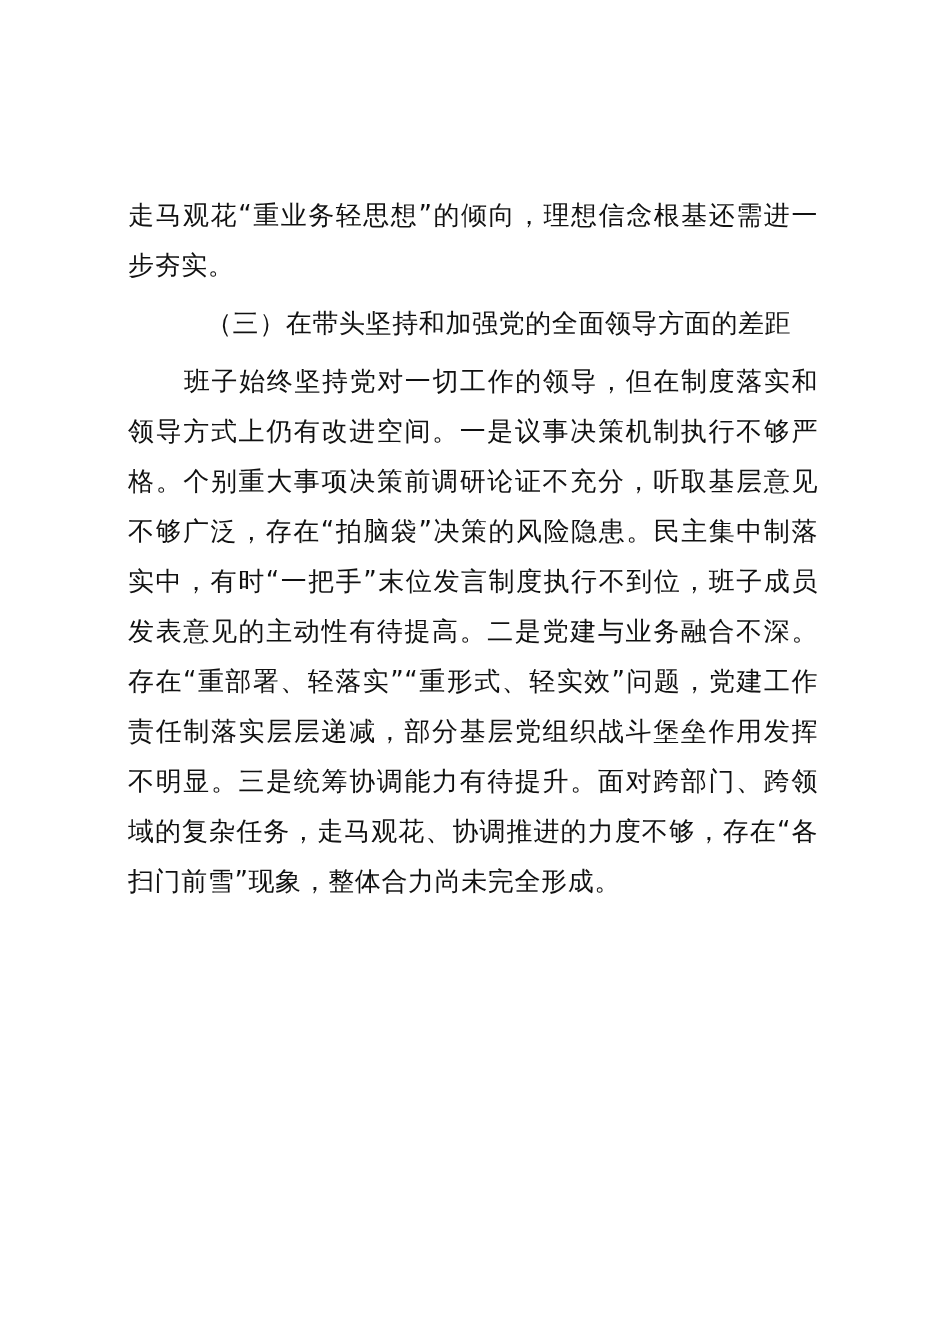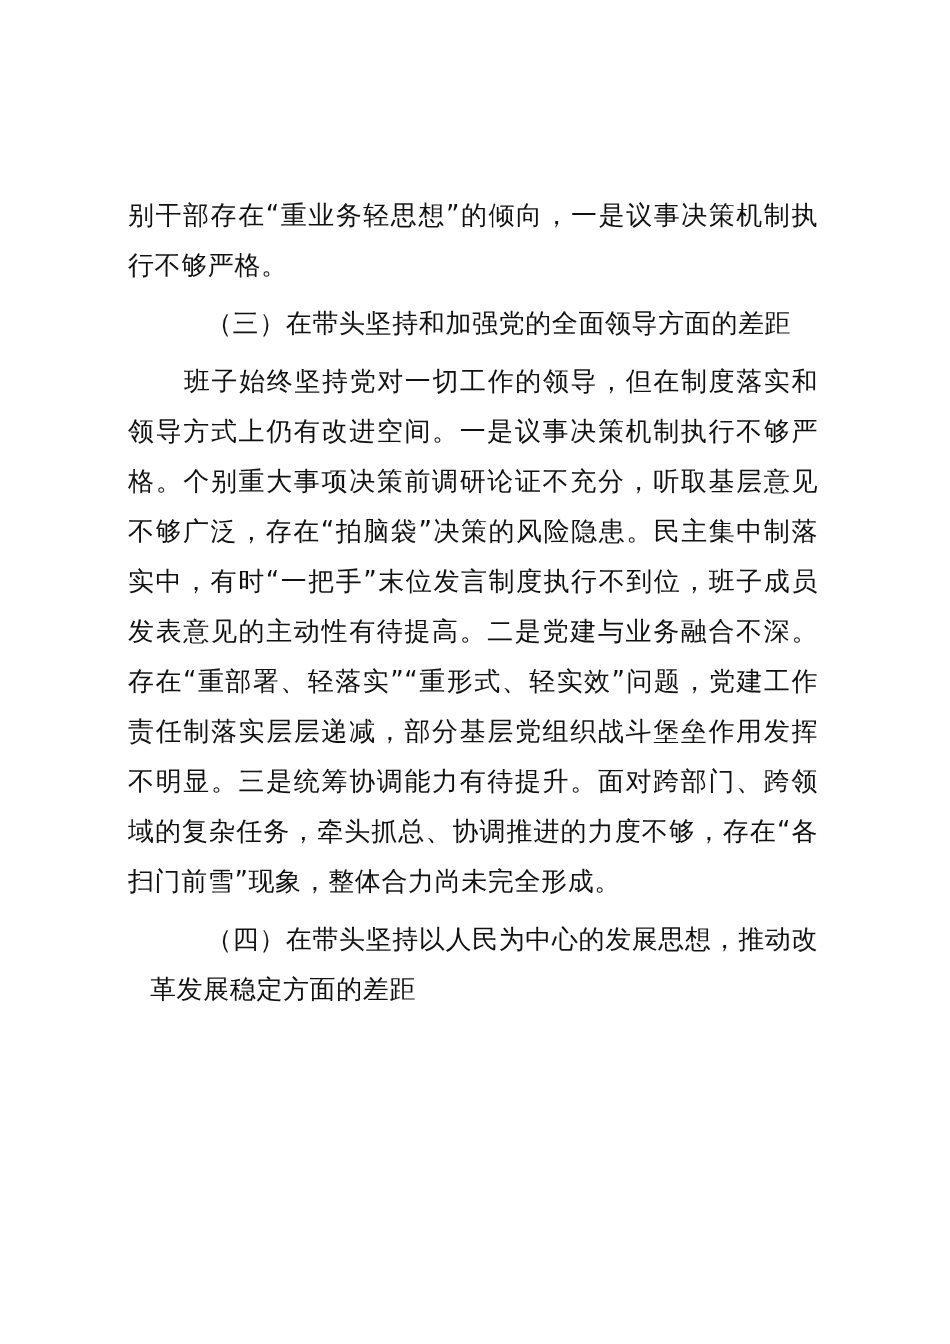--- a/index.html
+++ b/index.html
@@ -16,17 +16,16 @@
     letter-spacing: 0.6px;
   }
   .para { margin: 0 0 8px 0; text-align: justify; text-justify: inter-character; }
   .indent { text-indent: 56px; }
   .heading { text-indent: 56px; margin-left: 22px; }
 </style>
 </head>
 <body>
 
 <div class="page">
-  <p class="para">别干部存在“重业务轻思想”的倾向，一是议事决策机制执行不够严格。</p>
+  <p class="para">走马观花“重业务轻思想”的倾向，理想信念根基还需进一步夯实。</p>
   <p class="para heading">（三）在带头坚持和加强党的全面领导方面的差距</p>
-  <p class="para indent">班子始终坚持党对一切工作的领导，但在制度落实和领导方式上仍有改进空间。一是议事决策机制执行不够严格。个别重大事项决策前调研论证不充分，听取基层意见不够广泛，存在“拍脑袋”决策的风险隐患。民主集中制落实中，有时“一把手”末位发言制度执行不到位，班子成员发表意见的主动性有待提高。二是党建与业务融合不深。存在“重部署、轻落实”“重形式、轻实效”问题，党建工作责任制落实层层递减，部分基层党组织战斗堡垒作用发挥不明显。三是统筹协调能力有待提升。面对跨部门、跨领域的复杂任务，牵头抓总、协调推进的力度不够，存在“各扫门前雪”现象，整体合力尚未完全形成。</p>
-  <p class="para heading">（四）在带头坚持以人民为中心的发展思想，推动改革发展稳定方面的差距</p>
+  <p class="para indent">班子始终坚持党对一切工作的领导，但在制度落实和领导方式上仍有改进空间。一是议事决策机制执行不够严格。个别重大事项决策前调研论证不充分，听取基层意见不够广泛，存在“拍脑袋”决策的风险隐患。民主集中制落实中，有时“一把手”末位发言制度执行不到位，班子成员发表意见的主动性有待提高。二是党建与业务融合不深。存在“重部署、轻落实”“重形式、轻实效”问题，党建工作责任制落实层层递减，部分基层党组织战斗堡垒作用发挥不明显。三是统筹协调能力有待提升。面对跨部门、跨领域的复杂任务，走马观花、协调推进的力度不够，存在“各扫门前雪”现象，整体合力尚未完全形成。</p>
 </div>
 
 </body></html>

